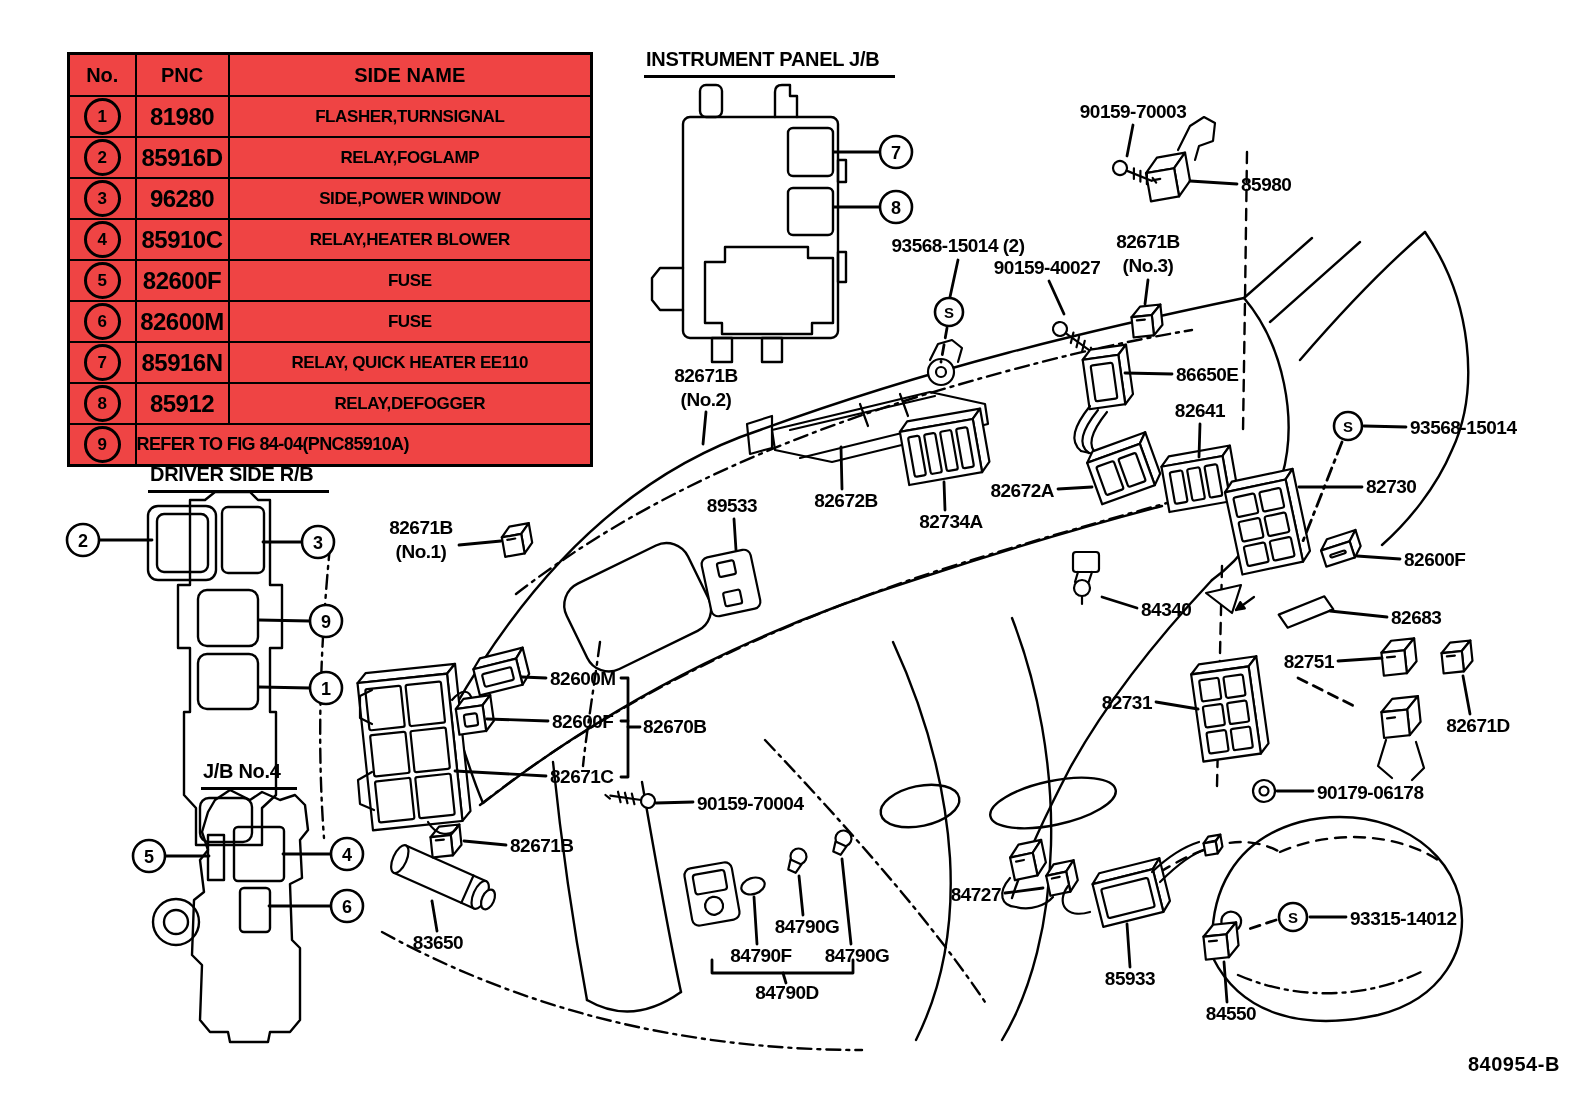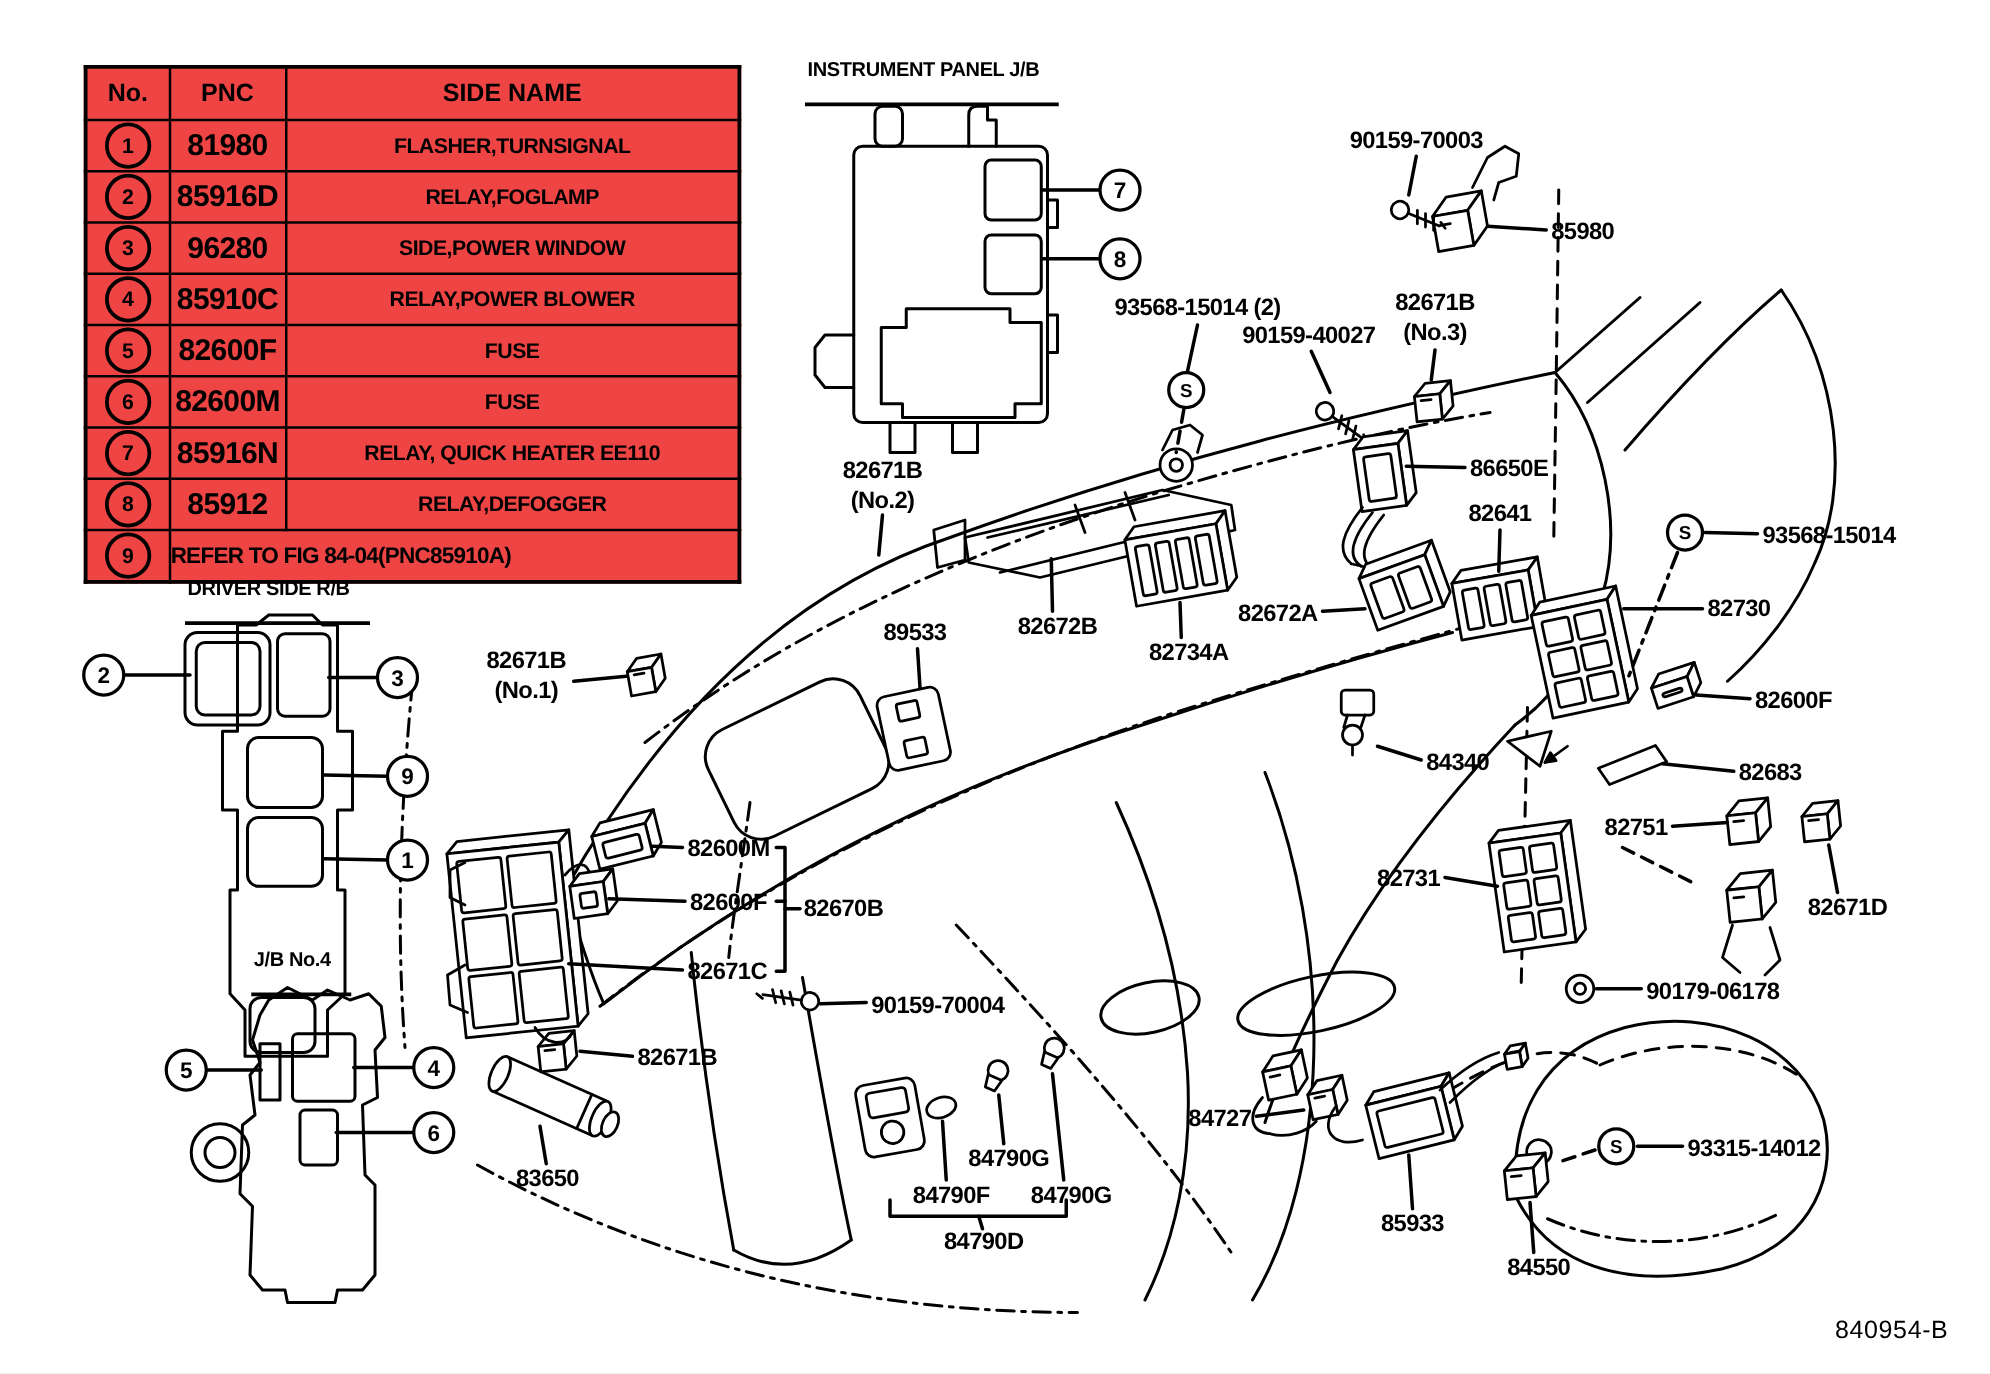--- a/index.html
+++ b/index.html
@@ -13,23 +13,23 @@
   .glyph{fill:#fff;stroke:#000;stroke-width:2.2;stroke-linecap:round;stroke-linejoin:round;}
   .leader{fill:none;stroke:#000;stroke-width:2.8;stroke-linecap:round;stroke-linejoin:round;}
   .leader.dashed{stroke-dasharray:10 7;}
   .leader.dashdot{stroke-dasharray:13 6 3 6;}
   text.lbl{font-family:"Liberation Sans",sans-serif;font-size:19px;font-weight:700;
            letter-spacing:-0.5px;fill:#000;stroke:none;}
   text.cnum{font-family:"Liberation Sans",sans-serif;font-size:18px;font-weight:700;fill:#000;stroke:none;}
   text.snum{font-family:"Liberation Sans",sans-serif;font-size:15px;font-weight:700;fill:#000;stroke:none;}
   circle.ring{fill:#fff;stroke:#000;stroke-width:2.6;}
 
-  .sec-title{position:absolute;font-size:16px;font-weight:700;letter-spacing:-0.3px;
-             border-bottom:3px solid #000;padding:0 16px 16px 2px;white-space:nowrap;}
-  .fig-code{position:absolute;font-size:20px;font-weight:400;letter-spacing:0.5px;}
+  .sec-title{position:absolute;font-size:20px;font-weight:700;letter-spacing:-0.3px;
+             border-bottom:3px solid #000;padding:0 16px 4px 2px;white-space:nowrap;}
+  .fig-code{position:absolute;font-size:20px;font-weight:700;letter-spacing:0.5px;}
 
   table.parts{position:absolute;left:67px;top:52px;border-collapse:collapse;
               border:3px solid #000;table-layout:fixed;width:523px;background:#ef4444;}
   table.parts th,table.parts td{border:2px solid #000;padding:0 0 0 0;height:39px;
               font-weight:700;overflow:hidden;white-space:nowrap;}
   table.parts th{height:40px;font-size:20px;text-align:center;}
   col.c-no{width:67px;} col.c-pnc{width:93px;} col.c-name{width:363px;}
   td.no-cell{text-align:center;}
   td.pnc-cell{text-align:center;font-size:24px;letter-spacing:-0.5px;}
   td.name-cell{font-size:17px;letter-spacing:-0.4px;padding-left:13px;text-align:center;}
@@ -627,21 +627,21 @@
           <td class="name-cell">RELAY,FOGLAMP</td>
         </tr>
         <tr>
           <td class="no-cell"><span class="circ">3</span></td>
           <td class="pnc-cell">96280</td>
           <td class="name-cell">SIDE,POWER WINDOW</td>
         </tr>
         <tr>
           <td class="no-cell"><span class="circ">4</span></td>
           <td class="pnc-cell">85910C</td>
-          <td class="name-cell">RELAY,POWER BLOWER</td>
+          <td class="name-cell">RELAY,HEATER BLOWER</td>
         </tr>
         <tr>
           <td class="no-cell"><span class="circ">5</span></td>
           <td class="pnc-cell">82600F</td>
           <td class="name-cell">FUSE</td>
         </tr>
         <tr>
           <td class="no-cell"><span class="circ">6</span></td>
           <td class="pnc-cell">82600M</td>
           <td class="name-cell">FUSE</td>

